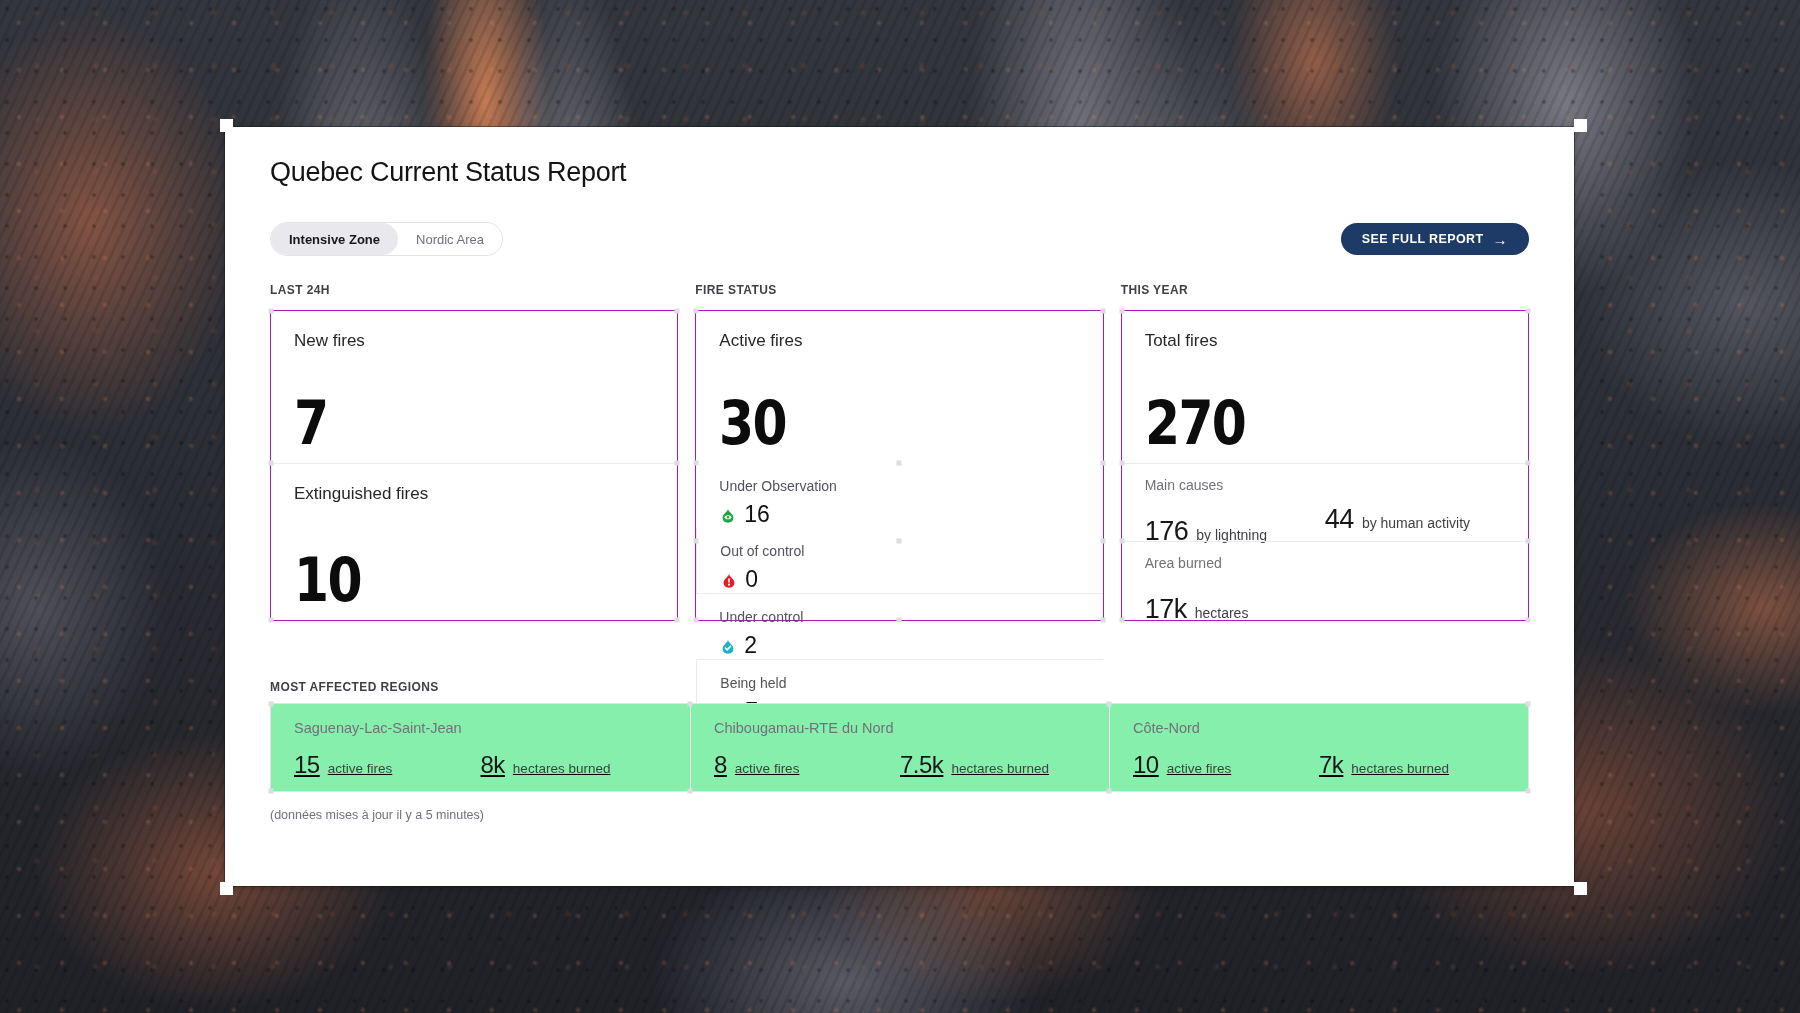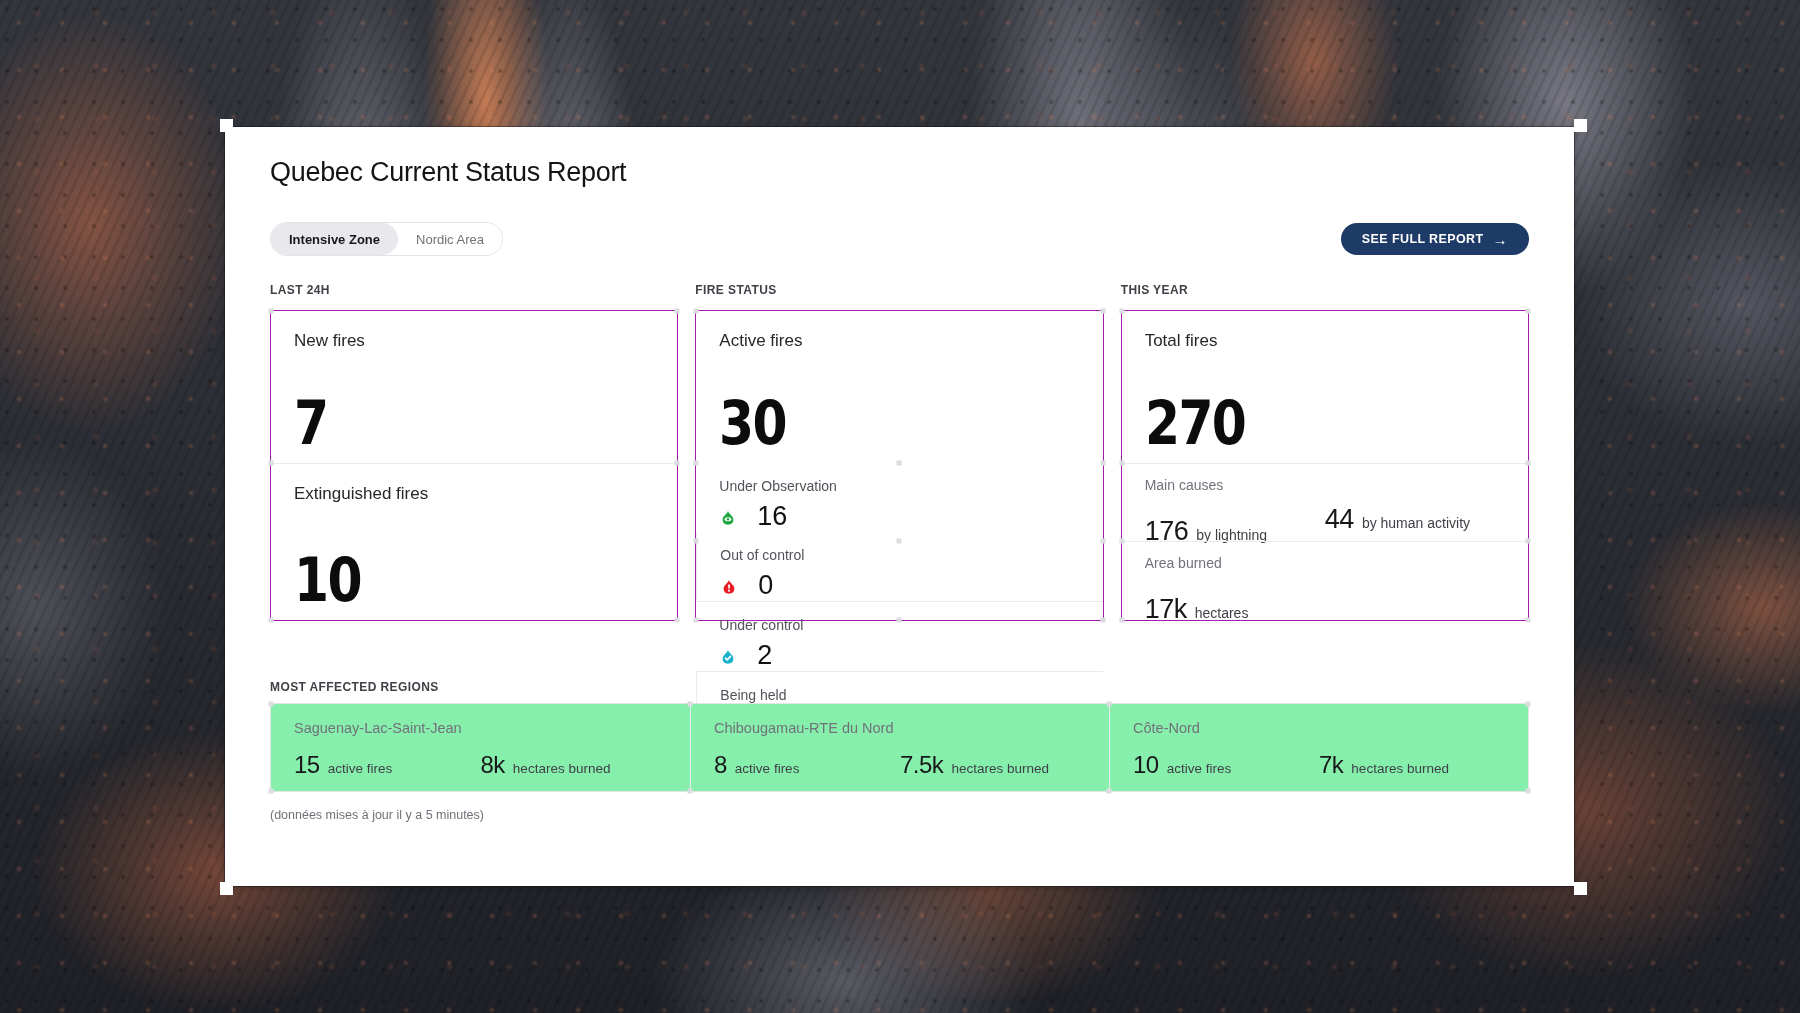--- a/index.html
+++ b/index.html
@@ -84,39 +84,39 @@
     font-family: "DejaVu Sans", sans-serif; font-weight: 800;
     font-size: 60px; line-height: .92; letter-spacing: -2px; color: #0c0c0d;
     transform: scaleX(.84); transform-origin: left bottom;
   }
 
   .quad-grid { height: 156px; display: grid; grid-template-columns: 1fr; grid-template-rows: 1fr 1fr; }
   .quad { position: relative; padding: 15px 0 0 23px; }
   .quad.bl { border-left: 1px solid #ebebee; }
   .quad.bt { border-top: 1px solid #ebebee; }
   .q-label { font-size: 14px; color: #52525b; margin-bottom: 7px; }
-  .q-val { display: flex; align-items: center; gap: 20px; font-size: 27px; color: #111113; }
+  .q-val { display: flex; align-items: center; gap: 7px; font-size: 23px; color: #111113; }
   svg.flame { width: 18px; height: 18px; display: block; }
 
   .ty-row { position: relative; height: 78px; border-top: 1px solid #ebebee; padding: 13px 23px 0; }
   .ty-row.last { height: 80px; }
   .ty-label { font-size: 14px; color: #71717a; }
   .stat { display: inline-flex; align-items: baseline; gap: 8px; margin-top: 3px; }
   .stat-num { font-size: 27px; color: #18181b; letter-spacing: -.5px; }
   .stat-unit { font-size: 14px; color: #3f3f46; }
   .stat.second { position: absolute; left: 50%; top: 40px; margin-top: 0; }
   .ty-row .stat.first { position: absolute; left: 23px; top: 40px; margin-top: 12px; }
 
   .regions-header { position: absolute; left: 45px; top: 553px; }
   .regions-panel { position: absolute; left: 45px; right: 45px; top: 576px; height: 89px;
     background: #86efac; border: 1px solid #e4e4e7; display: grid; grid-template-columns: repeat(3, 1fr); }
   .region { position: relative; padding: 16px 0 0 23px; }
   .region + .region { border-left: 1px solid #ebebee; }
   .region-name { font-size: 14.5px; color: #71717a; }
-  .r-stat { position: absolute; bottom: 12px; display: inline-flex; align-items: baseline; gap: 8px; }
+  .r-stat { position: absolute; bottom: 12px; display: inline-flex; align-items: baseline; gap: 8px; text-decoration: underline; }
   .r-stat.first { left: 23px; }
   .r-stat.second { left: 50%; text-align: center; }
   .r-num { font-size: 24px; color: #18181b; letter-spacing: -.5px; }
   .r-unit { font-size: 13.5px; color: #3f3f46; }
 
   .footer-note { position: absolute; left: 45px; top: 681px; font-size: 12.5px; color: #71717a; }
 
   .dt { position: absolute; width: 5px; height: 5px; background: #dcdce1;
     transform: translate(-50%, -50%); z-index: 2; }
 </style>

